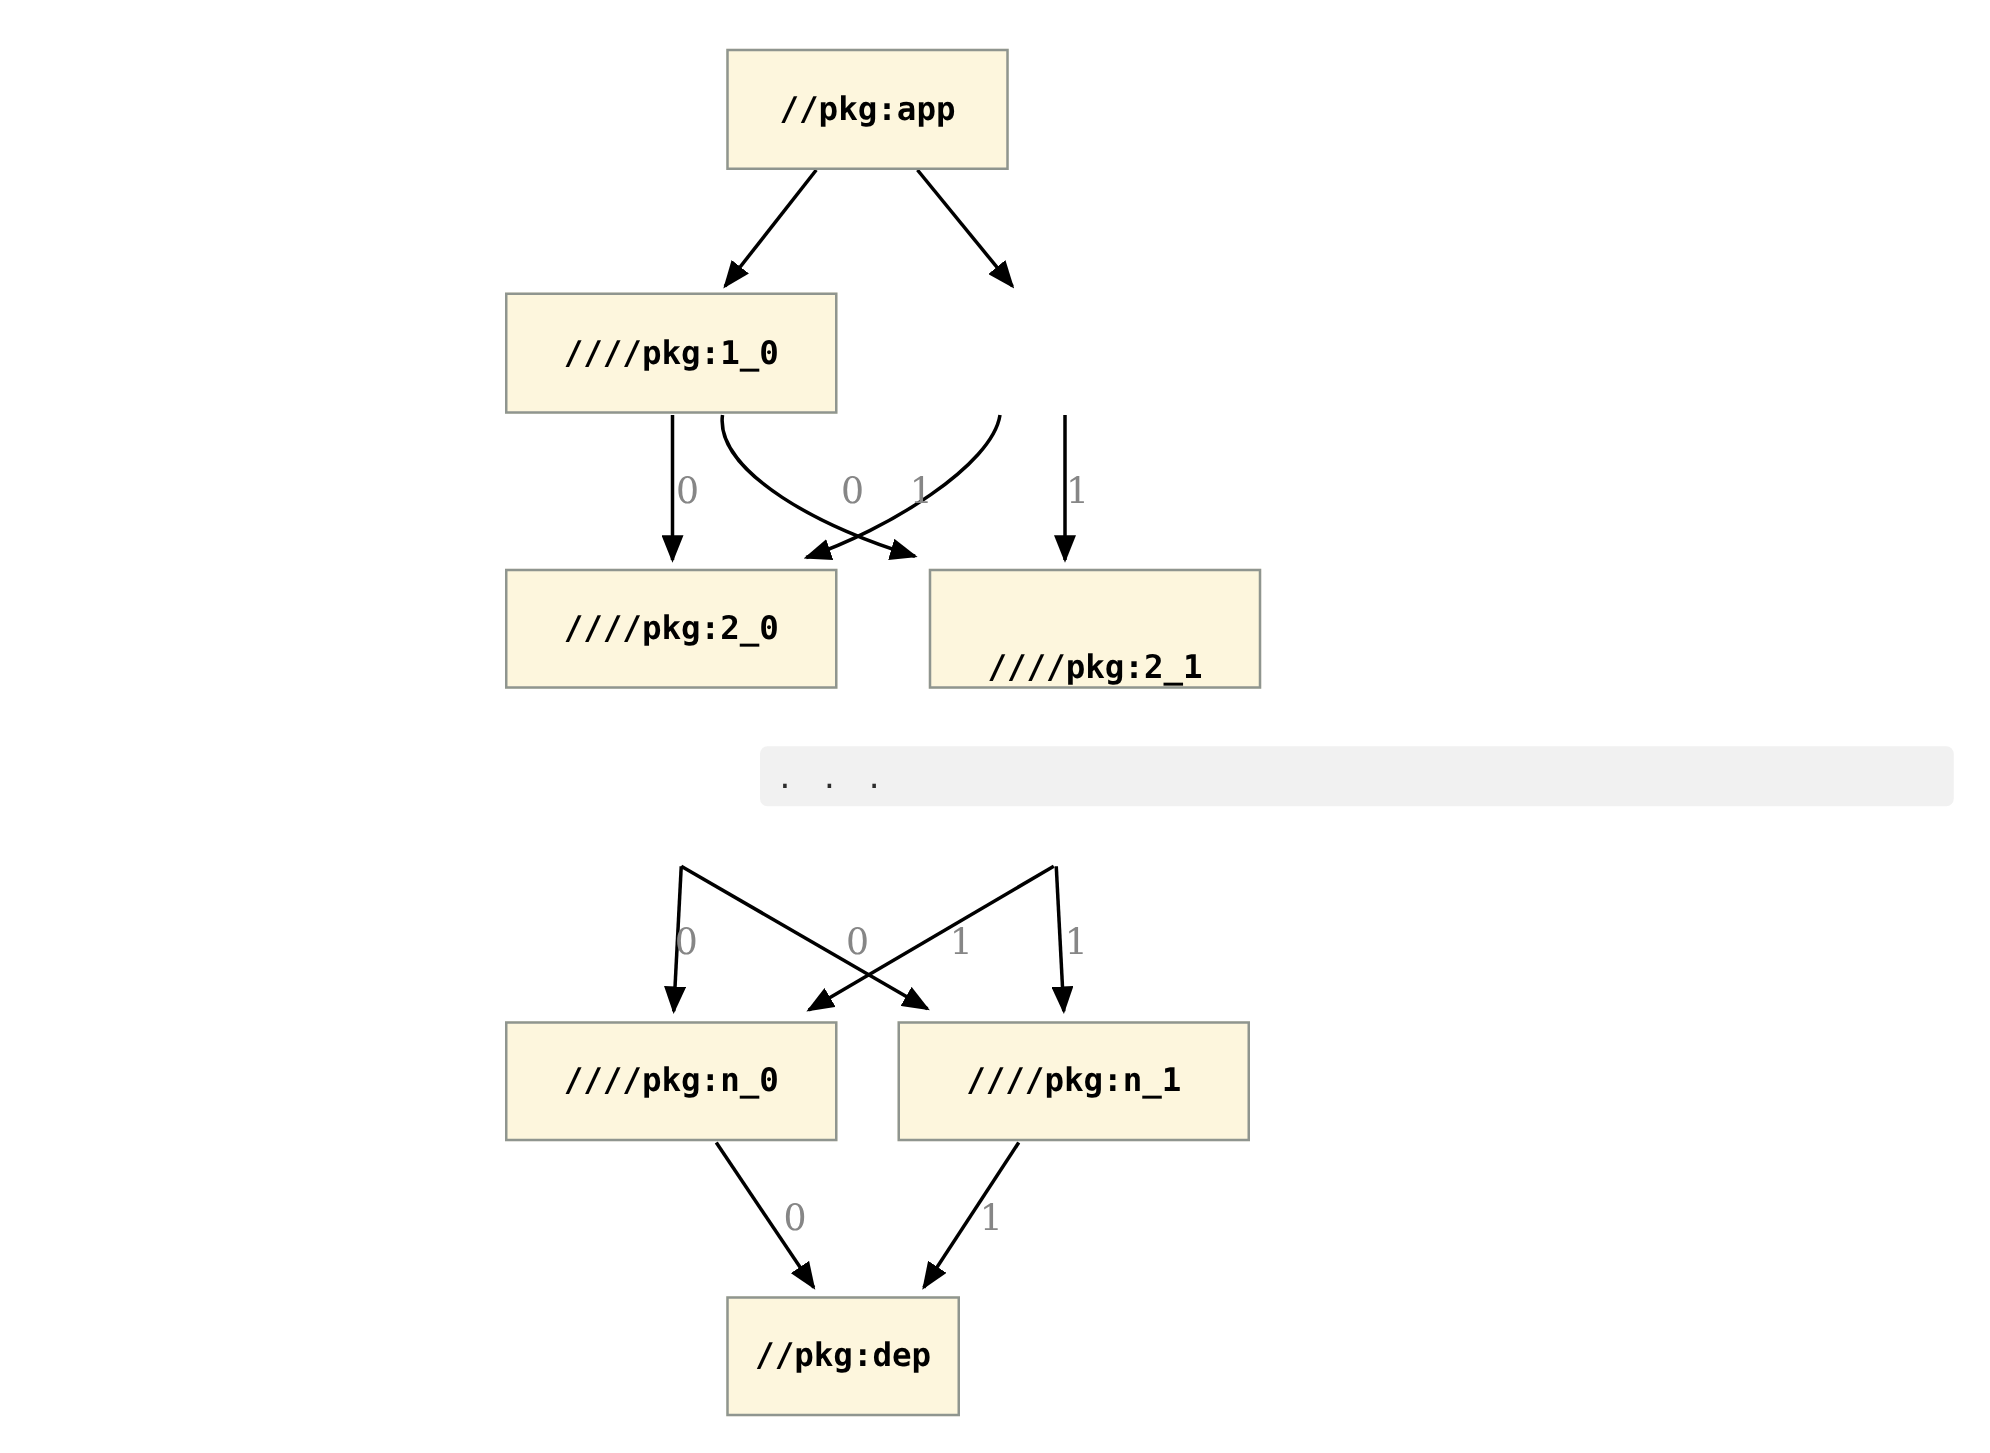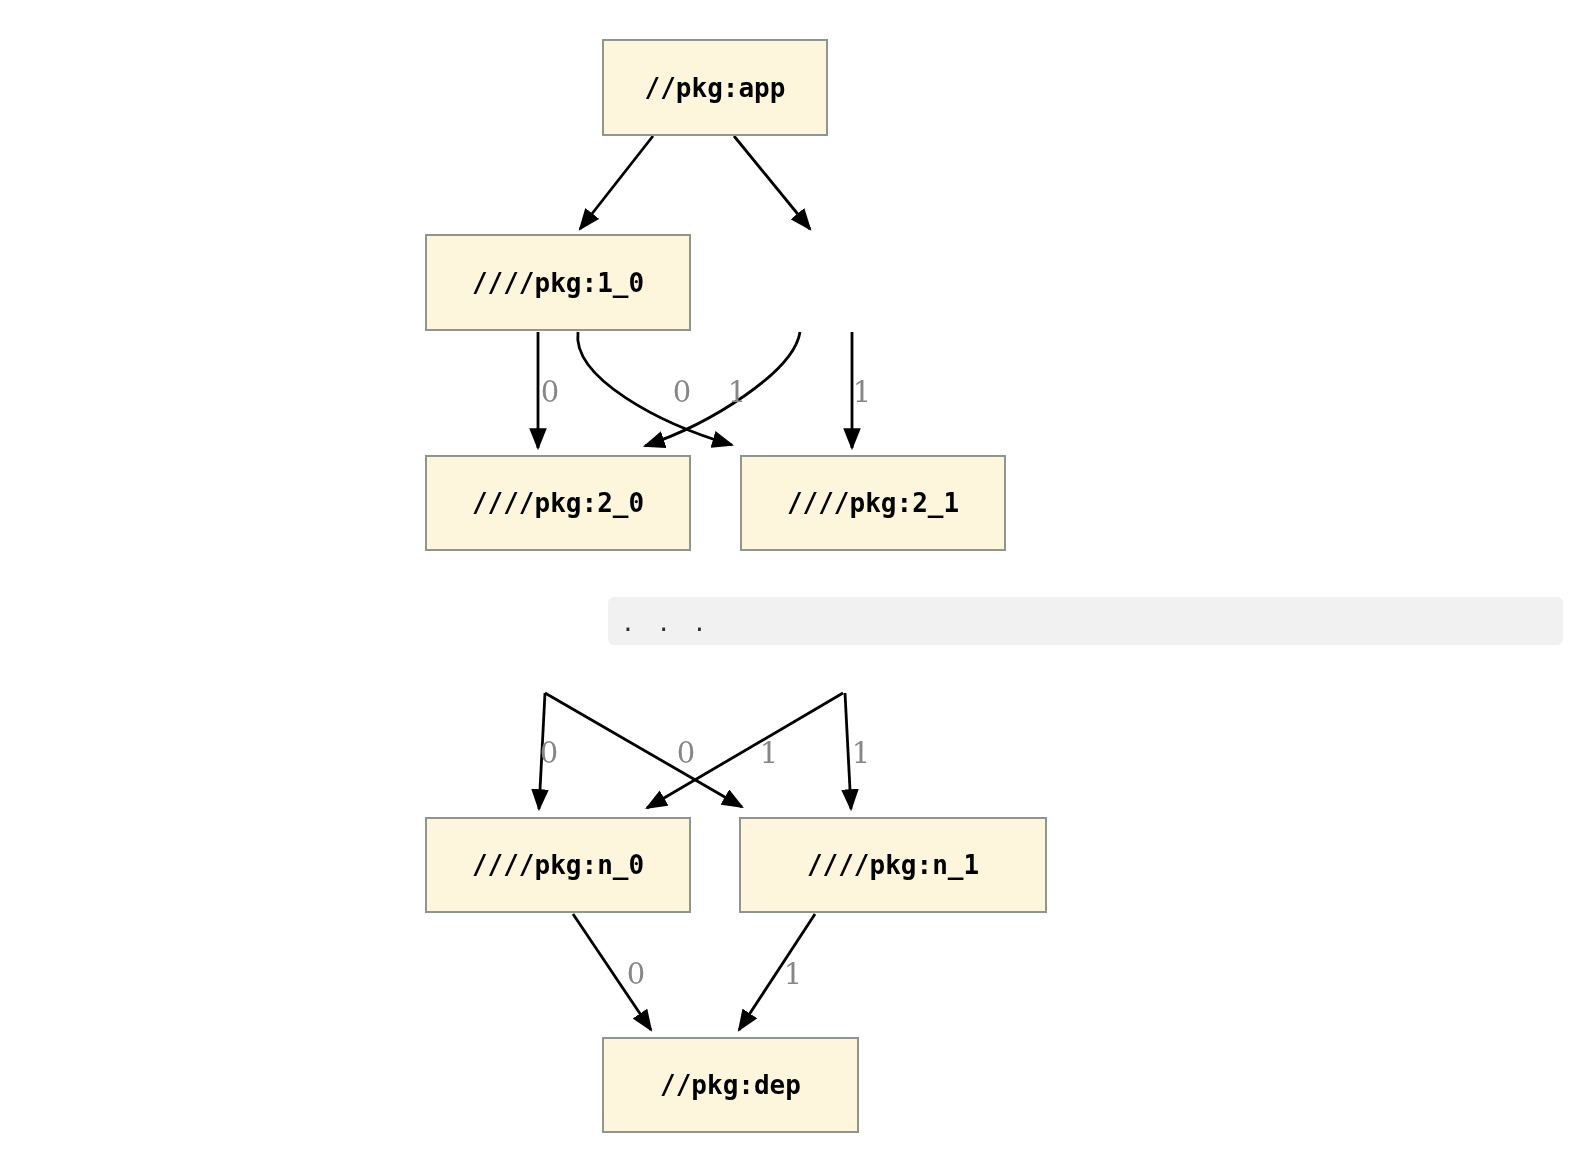--- a/index.html
+++ b/index.html
@@ -31,21 +31,20 @@
     stroke: none;
   }
   .node {
     position: absolute;
     box-sizing: border-box;
     background: var(--node-fill, #fdf6dd);
     border: 2.5px solid var(--node-border, #8f958f);
     display: flex;
     align-items: center;
     justify-content: center;
-    margin-left: 21px;
   }
   .node-label {
     font-family: "DejaVu Sans Mono", "Liberation Mono", monospace;
     font-weight: bold;
     font-size: 26px;
     color: var(--node-text, #000000);
     white-space: pre;
   }
   .edge-label {
     position: absolute;
@@ -109,33 +108,33 @@
 
   <div class="node" style="left:404px; top:234px; width:266px; height:97px;">
     <span class="node-label">////pkg:1_0</span>
   </div>
 
 
   <div class="node" style="left:404px; top:455px; width:266px; height:96px;text-align:right;">
     <span class="node-label">////pkg:2_0</span>
   </div>
 
-  <div class="node" style="left:719px; top:455px; width:266px; height:96px;">
+  <div class="node" style="left:743px; top:455px; width:266px; height:96px;align-items:flex-end;">
     <span class="node-label">////pkg:2_1</span>
   </div>
 
   <div class="node" style="left:404px; top:817px; width:266px; height:96px;">
     <span class="node-label">////pkg:n_0</span>
   </div>
 
-  <div class="node" style="left:718px; top:817px; width:308px; height:96px;">
+  <div class="node" style="left:718px; top:817px; width:282px; height:96px;">
     <span class="node-label">////pkg:n_1</span>
   </div>
 
-  <div class="node" style="left:581px; top:1037px; width:257px; height:96px;">
+  <div class="node" style="left:581px; top:1037px; width:187px; height:96px;">
     <span class="node-label">//pkg:dep</span>
   </div>
 
   <div class="band">
     <span class="band-text">. . .</span>
   </div>
 
   <div class="edge-label" style="left:538px; top:373px;">0</div>
   <div class="edge-label" style="left:670px; top:373px;">0</div>
   <div class="edge-label" style="left:725px; top:373px;">1</div>

